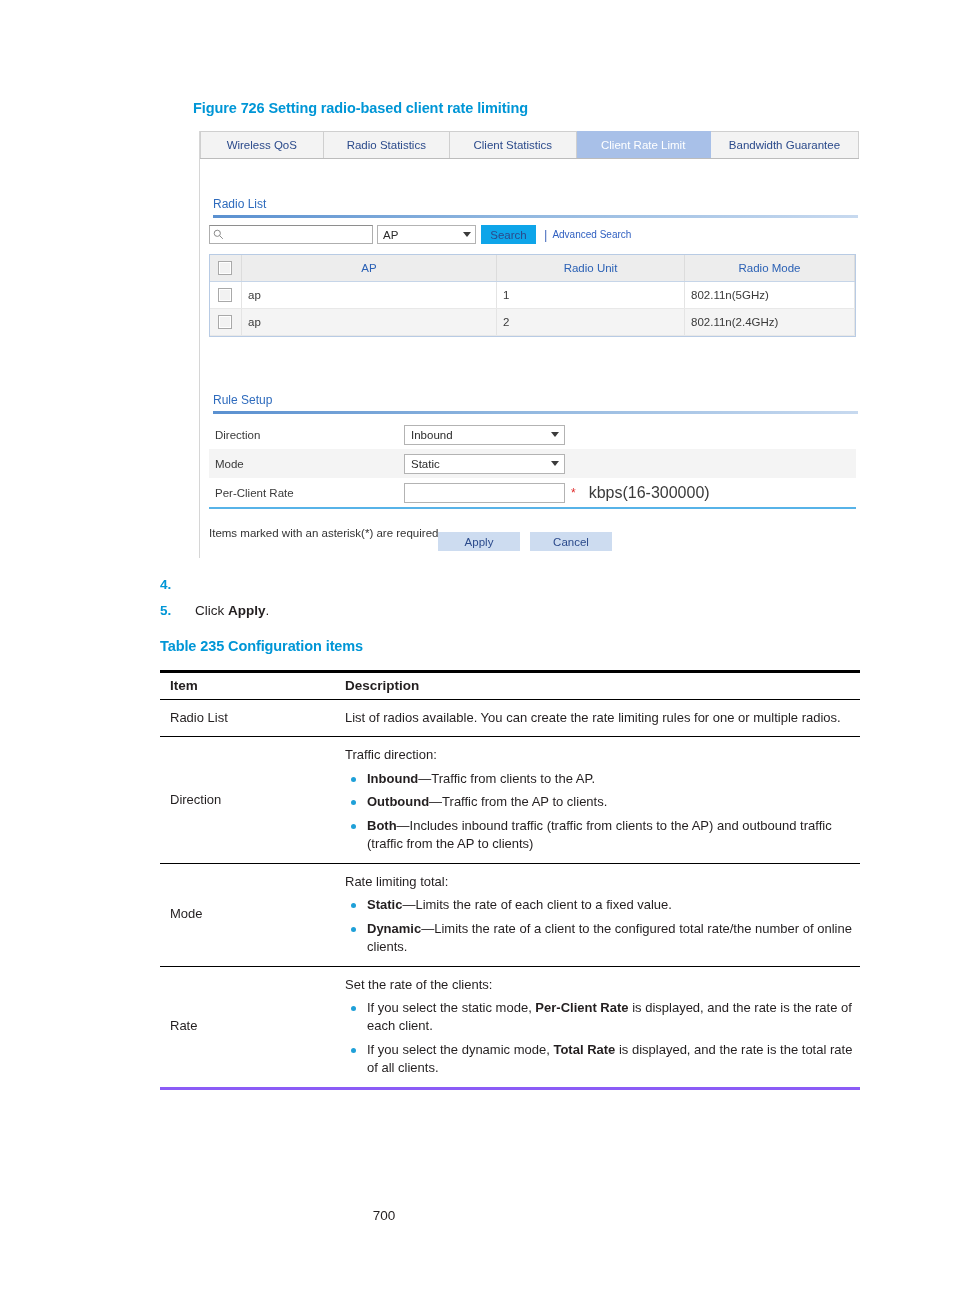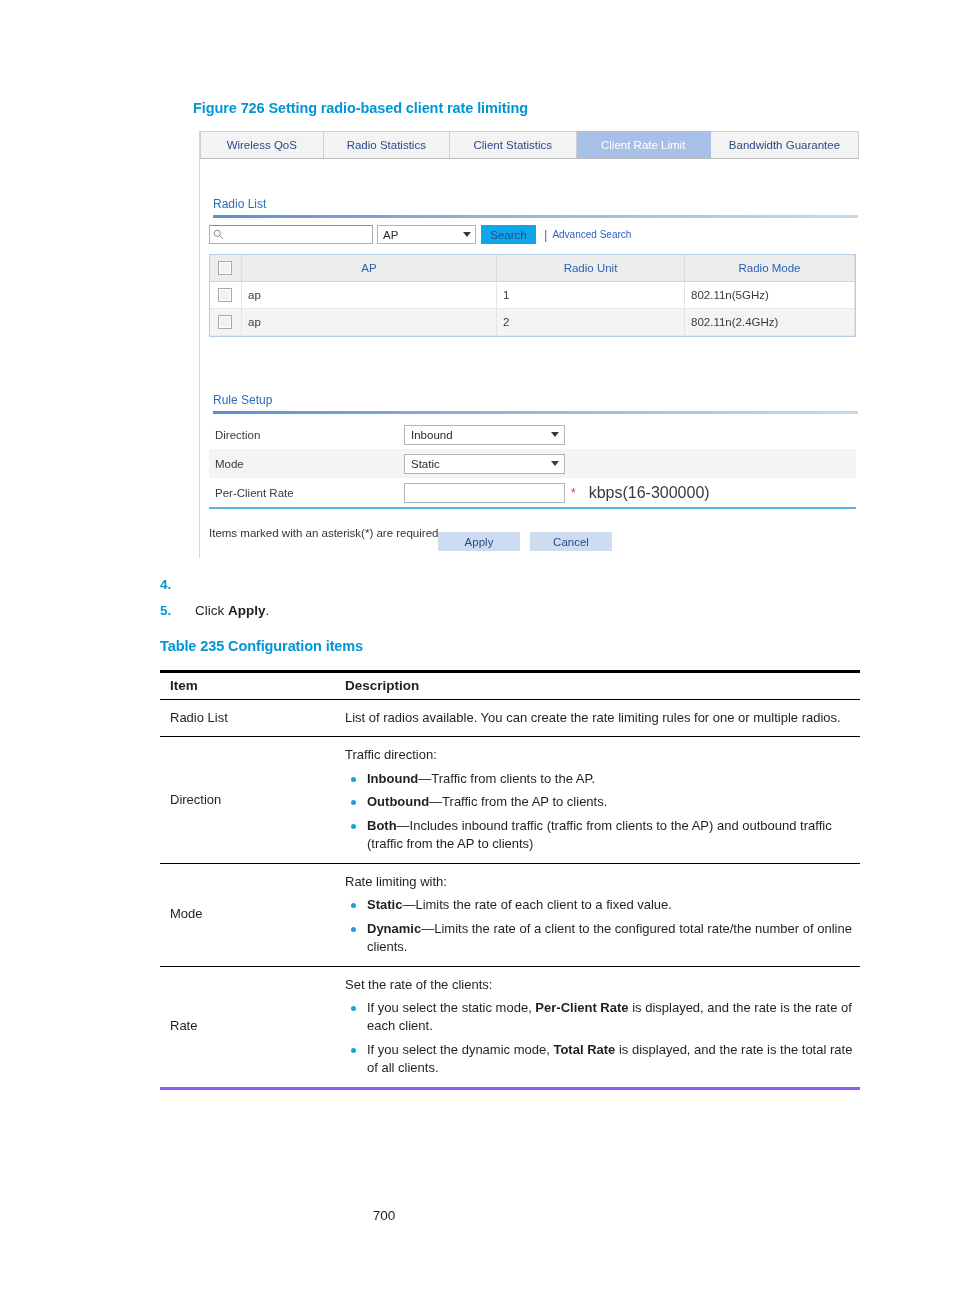--- a/index.html
+++ b/index.html
@@ -537,21 +537,21 @@
           <li><span class="b">Inbound</span><span>—Traffic from clients to the AP.</span></li>
           <li><span class="b">Outbound</span><span>—Traffic from the AP to clients.</span></li>
           <li><span class="b">Both</span><span>—Includes inbound traffic (traffic from clients to the AP) and outbound traffic (traffic from the AP to clients)</span></li>
         </ul>
       </td>
     </tr>
 
     <tr>
       <td>Mode</td>
       <td class="desc">
-        <div>Rate limiting with:</div>
+        <div>Rate limiting total:</div>
         <ul class="blist">
           <li><span class="b">Static</span><span>—Limits the rate of each client to a fixed value.</span></li>
           <li><span class="b">Dynamic</span><span>—Limits the rate of a client to the configured total rate/the number of online clients.</span></li>
         </ul>
       </td>
     </tr>
 
     <tr>
       <td>Rate</td>
       <td class="desc">

